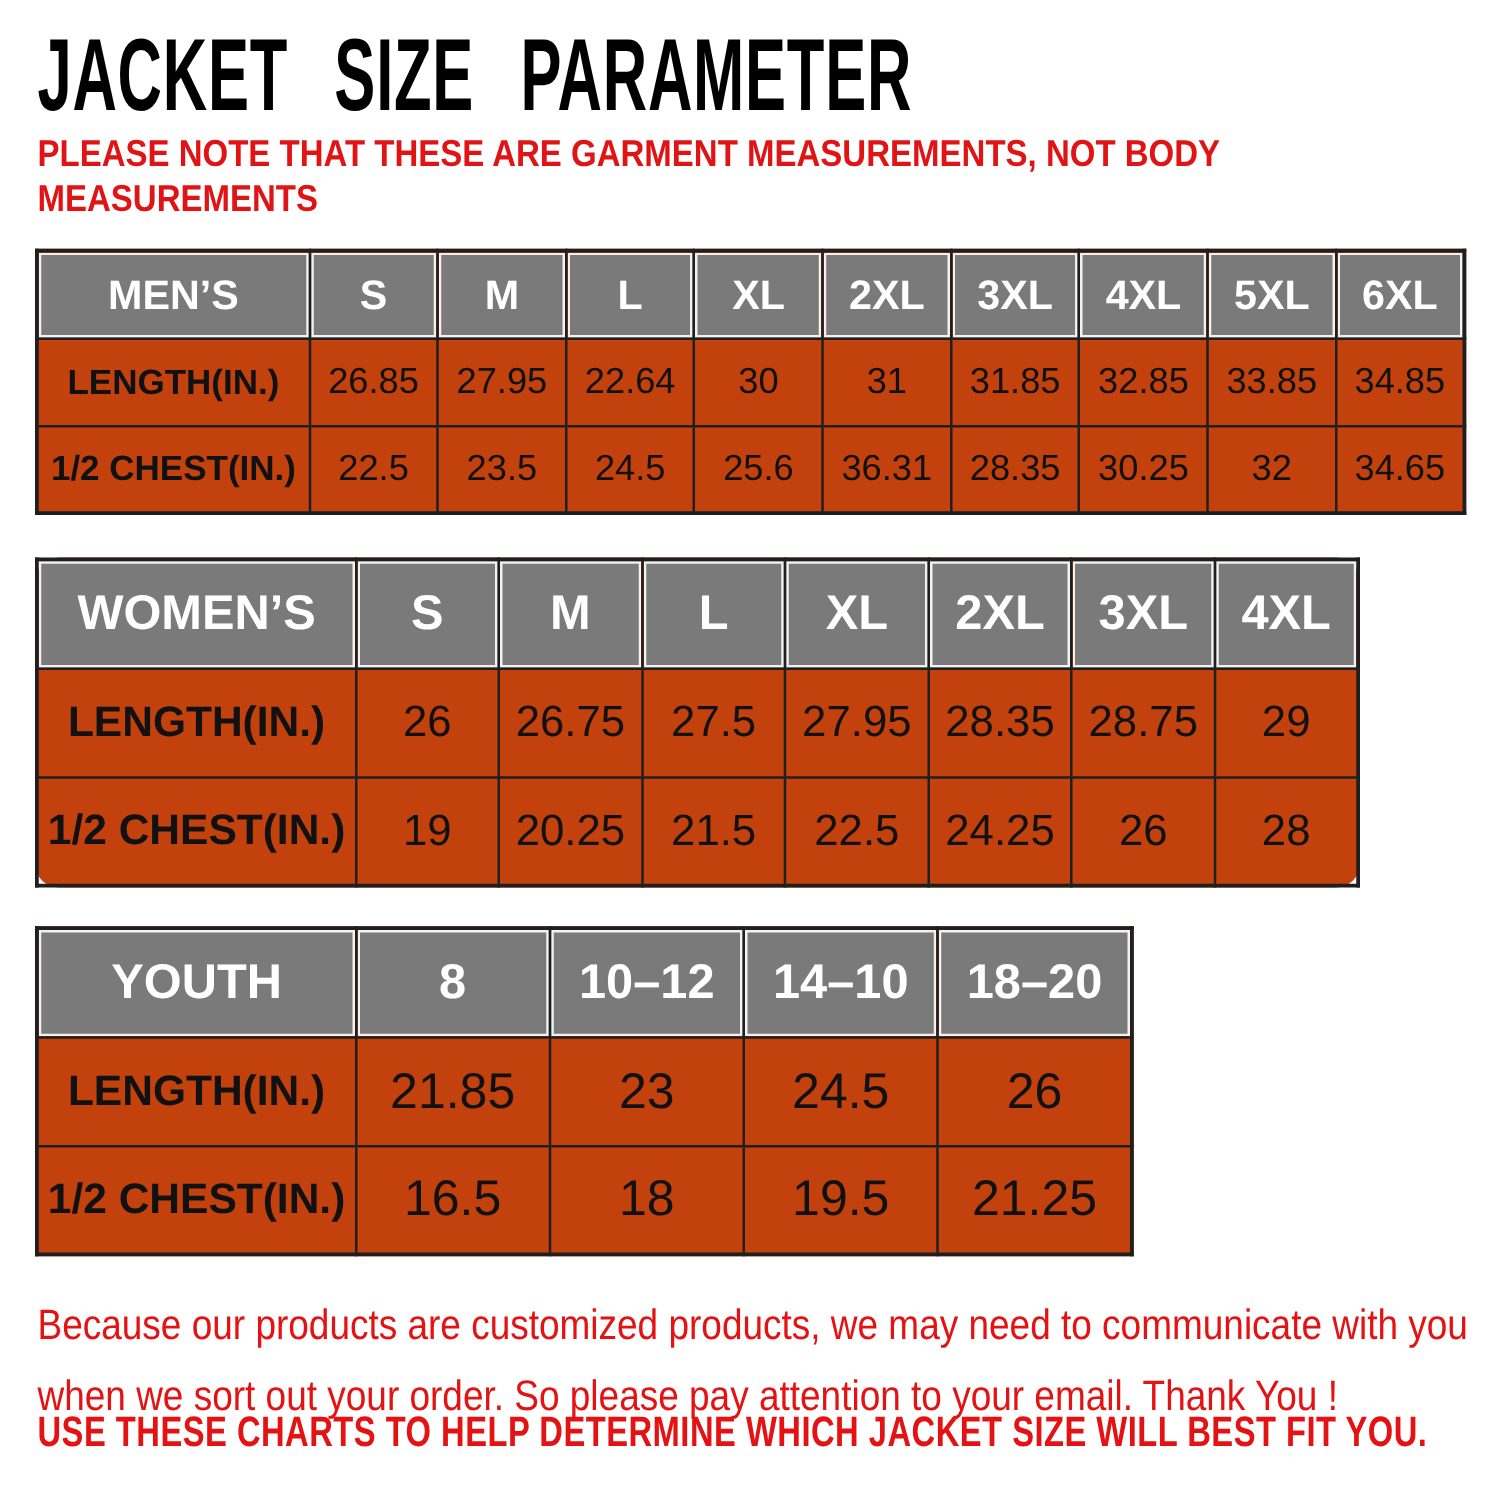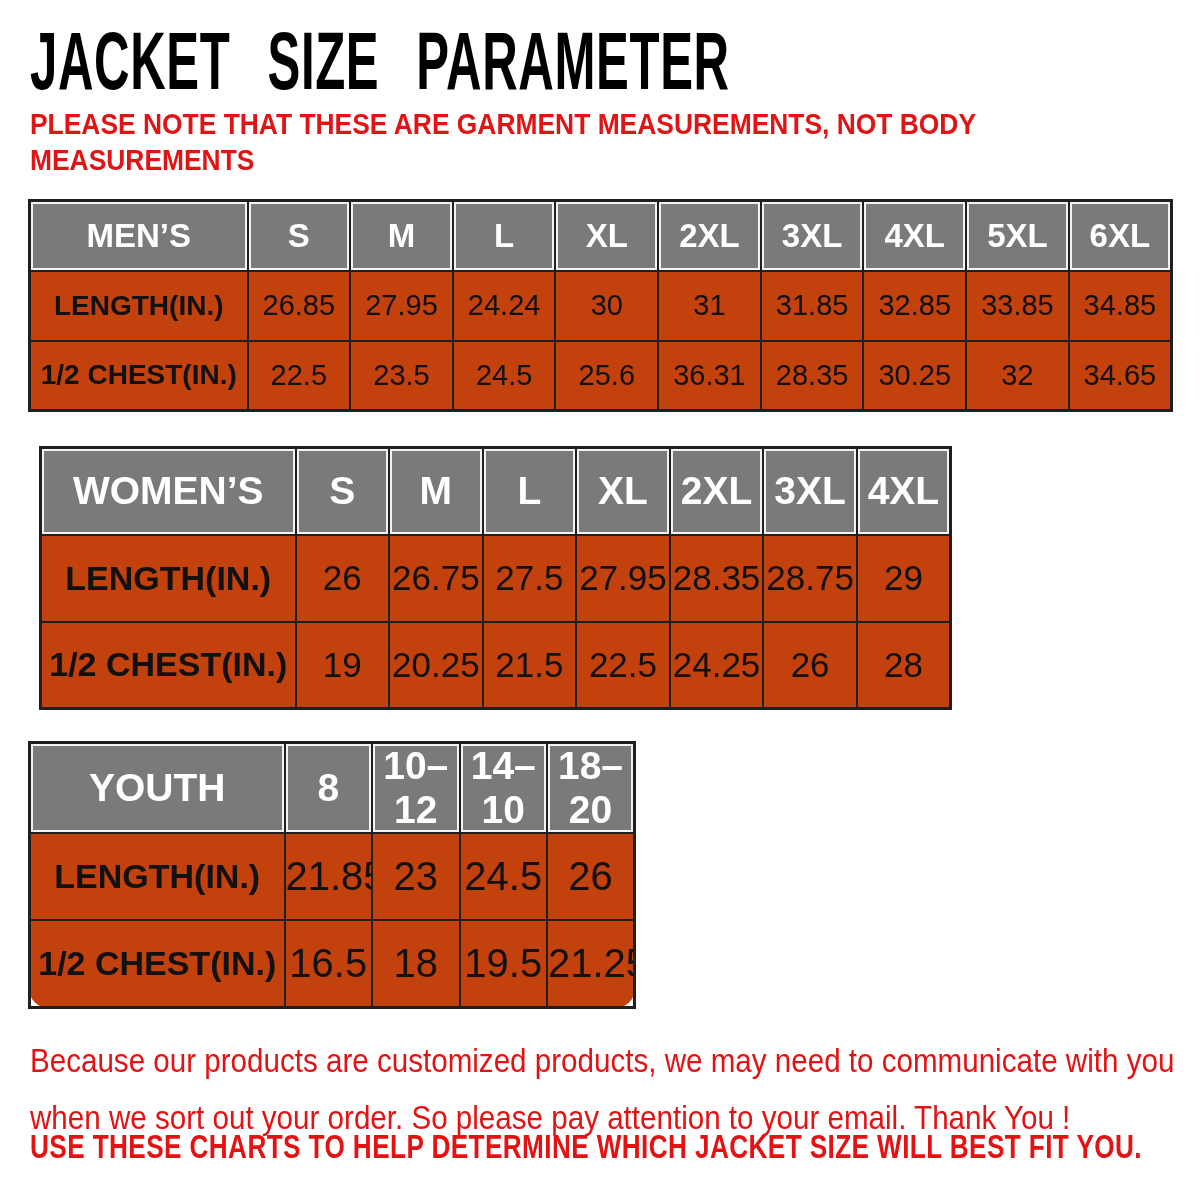--- a/index.html
+++ b/index.html
@@ -40,28 +40,28 @@
   }
   tbody td:first-child{font-weight:700;}
 
   #mens-table{left:28px;top:199px;width:1145px;}
   #mens-table tr{height:70px;}
   #mens-table col:first-child{width:218px;}
   #mens-table thead th{font-size:33px;}
   #mens-table tbody td{font-size:29px;}
   #mens-table tbody td:first-child{font-size:28px;}
 
-  #womens-table{left:39px;top:446px;width:913px;}
+  #womens-table{left:28px;top:446px;width:1060px;border-radius:19px;}
   #womens-table tr{height:87px;}
   #womens-table col:first-child{width:255px;}
   #womens-table thead th{font-size:39px;}
   #womens-table tbody td{font-size:35px;}
   #womens-table tbody td:first-child{font-size:34px;}
 
-  #youth-table{left:28px;top:741px;width:608px;border-radius:23px;}
+  #youth-table{left:28px;top:741px;width:879px;}
   #youth-table tr{height:87px;}
   #youth-table col:first-child{width:255px;}
   #youth-table thead th{font-size:39px;}
   #youth-table tbody td{font-size:40px;}
   #youth-table tbody td:first-child{font-size:34px;}
 
   
   .footer-para{
     position:absolute;left:30px;top:1032px;color:#e41212;
     font-size:34px;font-weight:400;line-height:57px;white-space:nowrap;
@@ -110,21 +110,21 @@
           <th>4XL</th>
           <th>5XL</th>
           <th>6XL</th>
         </tr>
       </thead>
       <tbody>
         <tr>
           <td>LENGTH(IN.)</td>
           <td>26.85</td>
           <td>27.95</td>
-          <td>24.24</td>
+          <td>22.64</td>
           <td>30</td>
           <td>31</td>
           <td>31.85</td>
           <td>32.85</td>
           <td>33.85</td>
           <td>34.85</td>
         </tr>
         <tr>
           <td>1/2 CHEST(IN.)</td>
           <td>22.5</td>

